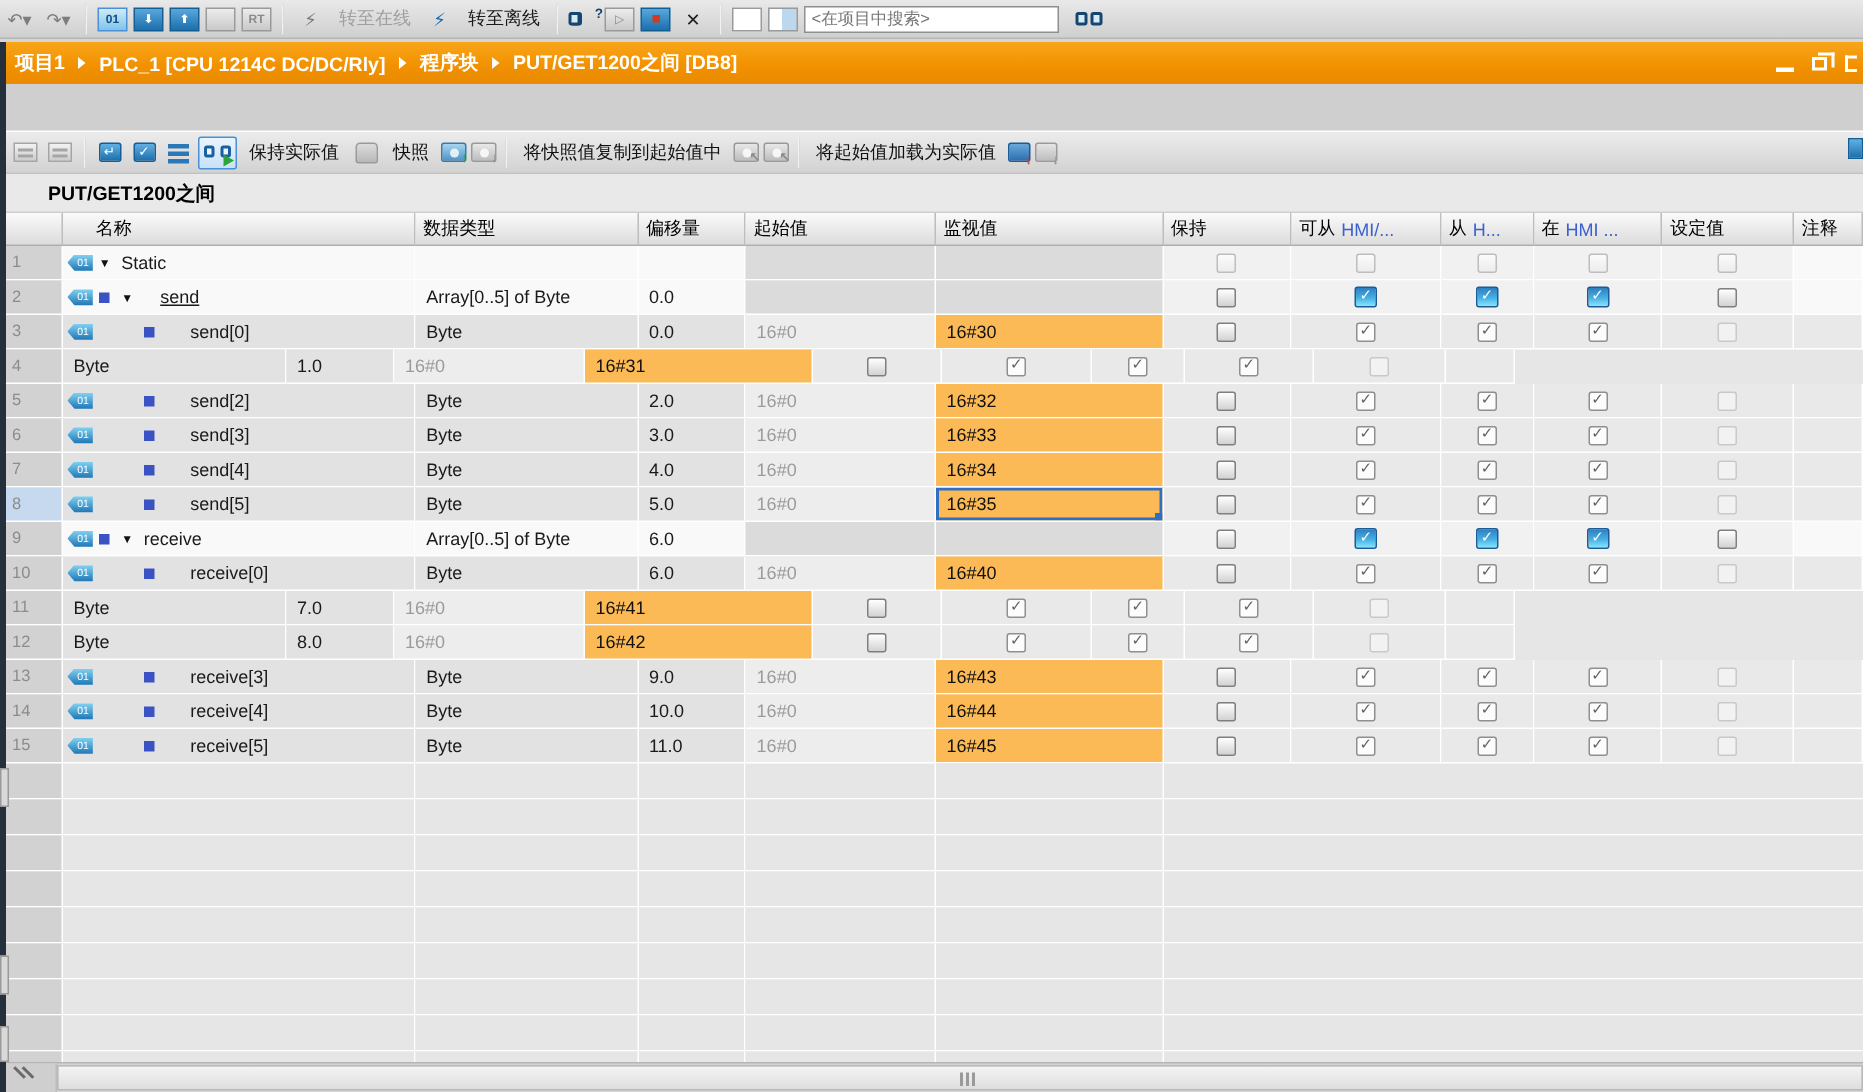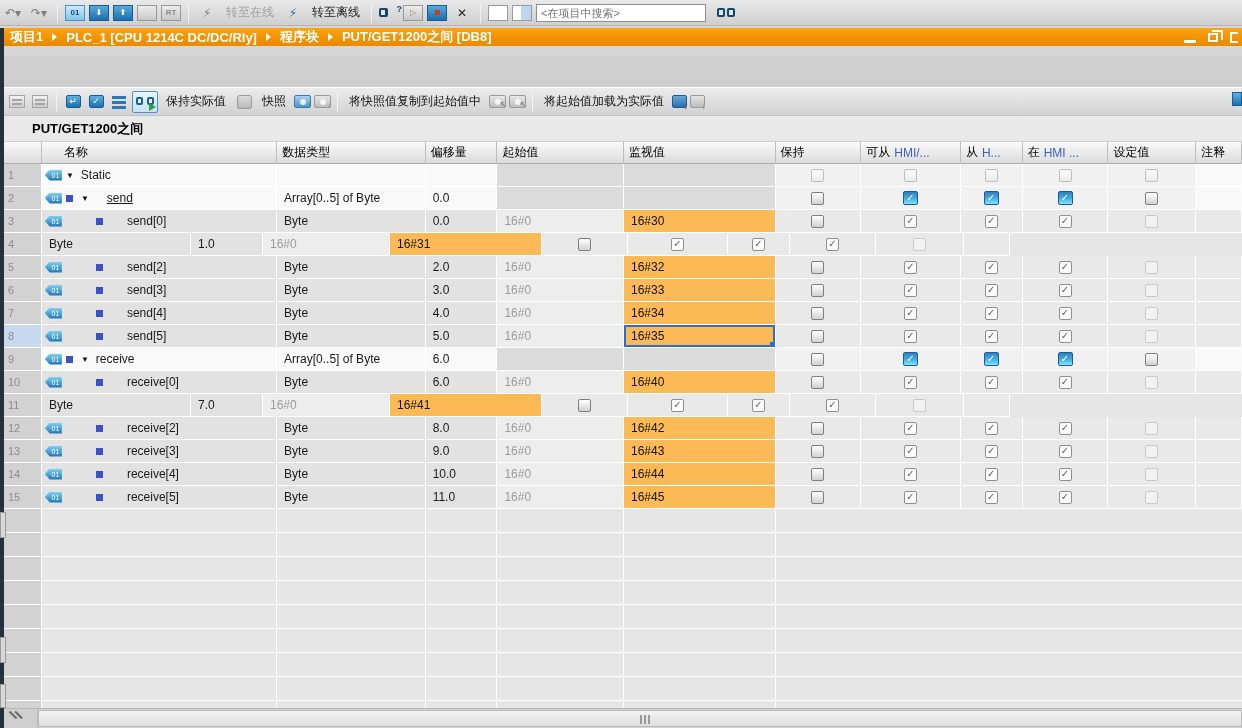--- a/index.html
+++ b/index.html
@@ -21,21 +21,21 @@
   .tb-label { font-size:12px; color:#1a1a1a; padding:0 4px; white-space:nowrap; }
   .tb-label.dim { color:#9f9f9f; }
   .binoc { position:relative; width:20px; height:14px; flex:0 0 auto; }
   .binoc i { position:absolute; width:8px; height:9px; border:2px solid #16456e; border-radius:2px; background:#d4ecf8; top:2px; }
   .binoc i:first-child { left:1px; } .binoc i:last-child { right:1px; }
   .binoc b { position:absolute; right:-3px; top:-2px; font-size:9px; color:#16456e; }
   .search-box { width:170px; height:18px; border:1px solid #8f8f8f; background:#fff; font-size:11px;
     color:#8a8a8a; padding:0 4px; font-family:inherit; }
 
   
-  .title-bar { left:0; top:28px; width:1242px; height:18px;
+  .title-bar { left:0; top:28px; width:1242px; height:28px;
     background:linear-gradient(180deg,#f9a51a 0%,#f29200 55%,#e98a00 100%);
     display:flex; align-items:center; padding-left:10px; color:#fff; }
   .bc-item { font-size:13px; font-weight:bold; color:#fff; white-space:nowrap; }
   .bc-sep { width:0; height:0; border-left:5px solid #fff; border-top:4px solid transparent;
     border-bottom:4px solid transparent; margin:0 9px; }
   .win-btns { margin-left:auto; display:flex; align-items:center; gap:12px; padding-right:4px; }
   .wb-min { width:12px; height:3px; background:#fff; margin-top:8px; }
   .wb-restore { width:10px; height:9px; border:2px solid #fff; position:relative; background:transparent; }
   .wb-restore:before { content:""; position:absolute; left:2px; top:-5px; width:9px; height:8px; border:2px solid #fff; border-bottom:none; border-left:none; }
   .wb-part { width:8px; height:11px; border:2px solid #fff; border-right:none; }
@@ -580,25 +580,20 @@
       <div class="cell bgC cbwrap" style="width: 86px;">
         <span class="cb cb-gray">✓</span>
       </div>
       <div class="cell bgC cbwrap" style="width: 88px;">
         <span class="cb cb-faint"></span>
       </div>
       <div class="cell bgC" style="width: 46px;"></div>
     </div>
     <div class="drow row-member">
       <div class="cell numcell numbg" style="width: 38px;">12</div>
-      <div class="cell bgA" style="width: 236px; padding-left: 0px;">
-        <span class="tag-ico">01</span>
-        <span class="sq-marker" style="margin-left: 34px;"></span>
-        <span style="margin-left: 24px;">receive[2]</span>
-      </div>
       <div class="cell bgA" style="width: 149px;">Byte</div>
       <div class="cell bgA" style="width: 72px;">8.0</div>
       <div class="cell bgStart" style="width: 127px;">16#0</div>
       <div class="cell mon-orange" style="width: 152px;">16#42</div>
       <div class="cell bgC cbwrap" style="width: 86px;">
         <span class="cb cb-emb"></span>
       </div>
       <div class="cell bgC cbwrap" style="width: 100px;">
         <span class="cb cb-gray">✓</span>
       </div>

